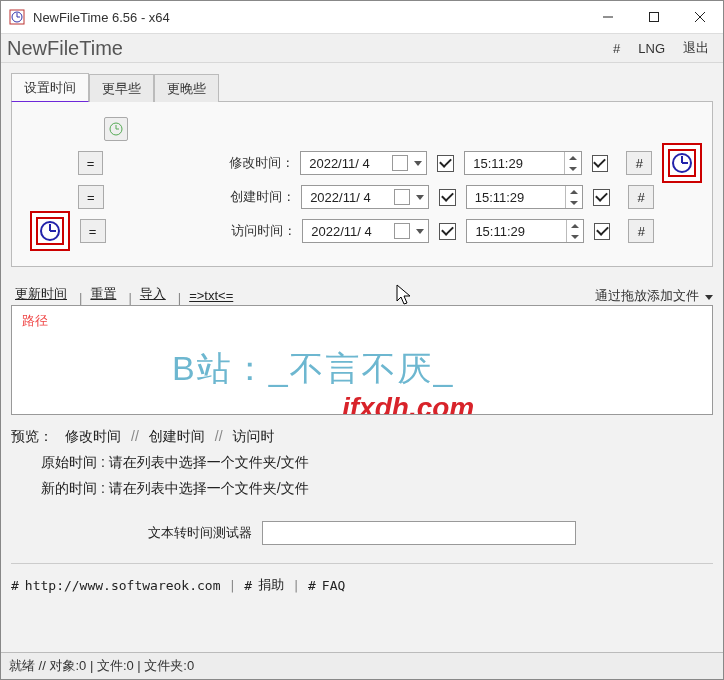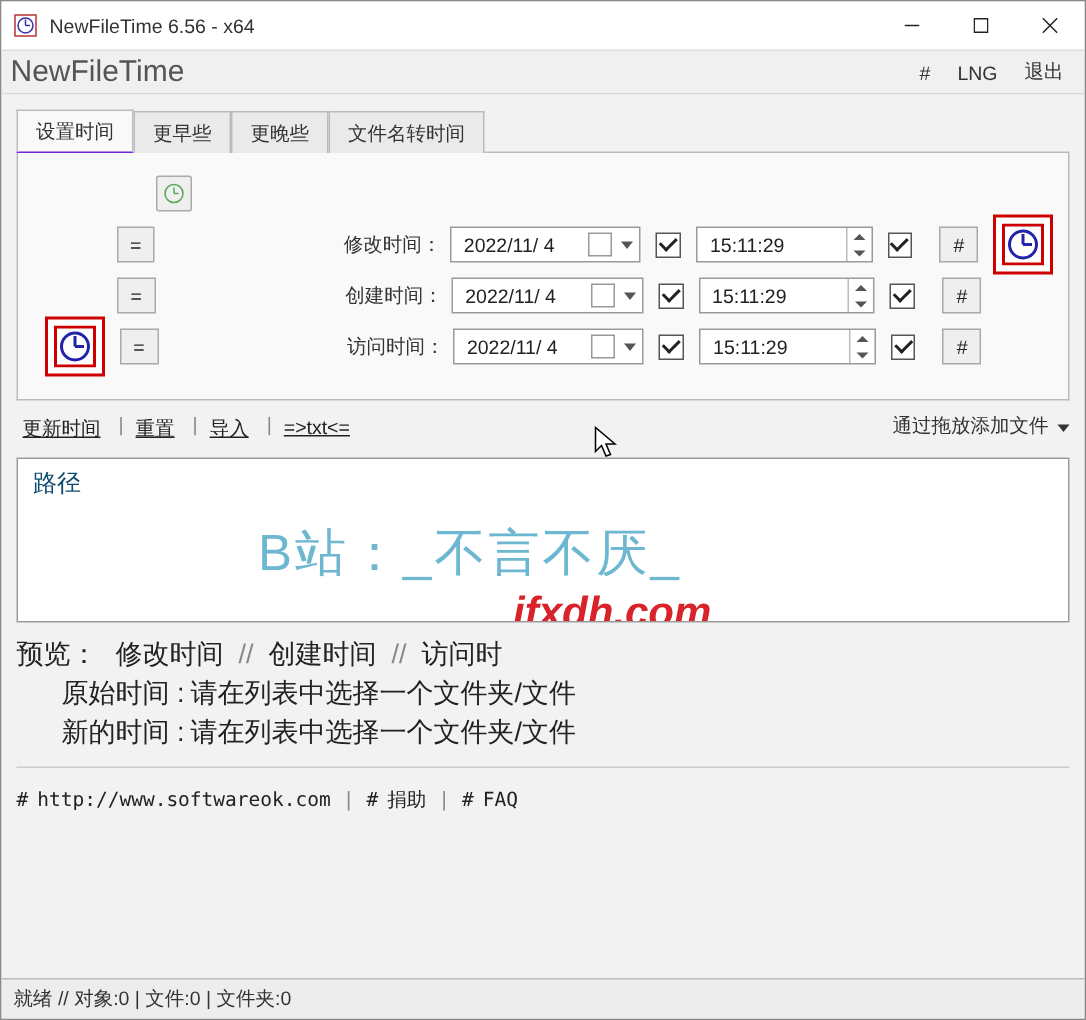--- a/index.html
+++ b/index.html
@@ -29,31 +29,31 @@
 .timebox .tv{flex:1;padding-left:8px;font-size:13px}
 .spinner{display:flex;flex-direction:column;border-left:1px solid #bbb}
 .spinner div{width:16px;height:11px;display:flex;align-items:center;justify-content:center;cursor:pointer}
 .spinner div::before{content:"";width:0;height:0;border-left:4px solid transparent;border-right:4px solid transparent}
 .spinner .up::before{border-bottom:4px solid #555}
 .spinner .dn::before{border-top:4px solid #555}
 .hashbtn{width:24px;height:22px;border:1px solid #aaa;background:#efefef;display:flex;align-items:center;justify-content:center;margin-left:8px;cursor:pointer}
 .clockicon{width:36px;height:36px;border:2px solid #c00;background:#fff;display:flex;align-items:center;justify-content:center}
 .clockicon svg{display:block}
 .cursor{position:absolute;left:384px;top:182px;pointer-events:none}
-.actionbar{display:flex;align-items:flex-start;height:30px;margin-top:8px}
+.actionbar{display:flex;align-items:flex-end;height:30px;margin-top:8px}
 .actionbar .abtn{padding:2px 4px;margin-right:4px;cursor:pointer;color:#222;text-decoration:underline}
 .actionbar .sep{color:#888;margin:0 4px}
 .actionbar .spacer{flex:1}
 .actionbar .drophint{color:#333}
 .actionbar .dd2{width:0;height:0;border-left:4px solid transparent;border-right:4px solid transparent;border-top:5px solid #333;margin-left:6px;display:inline-block}
 .filelist{border:1px solid #999;background:#fff;height:110px;box-sizing:border-box;position:relative;overflow:hidden}
-.filelist .colhdr{padding:6px 10px;color:#0c4a6e;font-size:16px}
+.filelist .colhdr{padding:6px 10px;color:#ef4444;font-size:13px}
 .watermark1{position:absolute;left:160px;top:40px;font-size:34px;font-weight:400;color:#6db7d0;letter-spacing:2px;white-space:nowrap}
 .watermark2{position:absolute;left:330px;top:86px;font-size:28px;font-weight:700;color:#d8232a;font-style:italic;white-space:nowrap}
-.preview{margin-top:8px;font-size:18px;line-height:26px;color:#222}
+.preview{margin-top:8px;font-size:14px;line-height:26px;color:#222}
 .preview .pline{display:flex;align-items:center;flex-wrap:wrap}
 .preview .sep2{margin:0 10px;color:#888}
 .preview .indent{padding-left:30px}
 .testrow{display:flex;align-items:center;justify-content:center;height:40px;margin-top:12px}
 .testrow input{width:300px;height:22px;border:1px solid #999;padding:0 6px;background:#fff}
 .linkrow{display:flex;align-items:center;height:30px;border-top:1px solid #ccc;margin-top:10px;padding-top:6px;font-family:Consolas,monospace;font-size:13px}
 .linkrow .sep{margin:0 8px;color:#888}
 .statusbar{height:26px;border-top:1px solid #bbb;background:#ededed;display:flex;align-items:center;padding:0 8px;font-size:13px;color:#333}
 .toprow{display:flex;align-items:center;height:30px}
 .smallclock{width:22px;height:22px;border:1px solid #aaa;border-radius:2px;background:#efefef;display:flex;align-items:center;justify-content:center;margin-left:82px;cursor:pointer}
@@ -95,21 +95,20 @@
     <span class="mitem">#</span>
     <span class="mitem">LNG</span>
     <span class="mitem">退出</span>
   </div>
 
   <div class="body">
     <div class="tabstrip">
       <div class="tab active">设置时间</div>
       <div class="tab">更早些</div>
       <div class="tab">更晚些</div>
-      <div class="tab">文件名转时间</div>
     </div>
 
     <div class="tabpanel" style="position:relative">
       <div class="toprow">
         <div class="smallclock">
           <svg width="14" height="14" viewBox="0 0 14 14">
               <circle cx="7" cy="7" r="6" fill="none" stroke="#5a5"></circle>
               <line x1="7" y1="7" x2="7" y2="3" stroke="#5a5"></line>
               <line x1="7" y1="7" x2="10" y2="7" stroke="#5a5"></line>
             </svg>
@@ -234,20 +233,24 @@
       <div class="pline indent">
         <span>原始时间 :</span>
         <span style="margin-left:4px">请在列表中选择一个文件夹/文件</span>
       </div>
       <div class="pline indent">
         <span>新的时间 :</span>
         <span style="margin-left:4px">请在列表中选择一个文件夹/文件</span>
       </div>
     </div>
 
+    <div class="testrow">
+      <span style="margin-right:10px">文本转时间测试器</span>
+      <input type="text" value="" style="">
+    </div>
 
     <div class="linkrow">
       <span>#</span>
       <span style="margin-left:6px">http://www.softwareok.com</span>
       <span class="sep">|</span>
       <span>#</span>
       <span style="margin-left:6px">捐助</span>
       <span class="sep">|</span>
       <span>#</span>
       <span style="margin-left:6px">FAQ</span>

